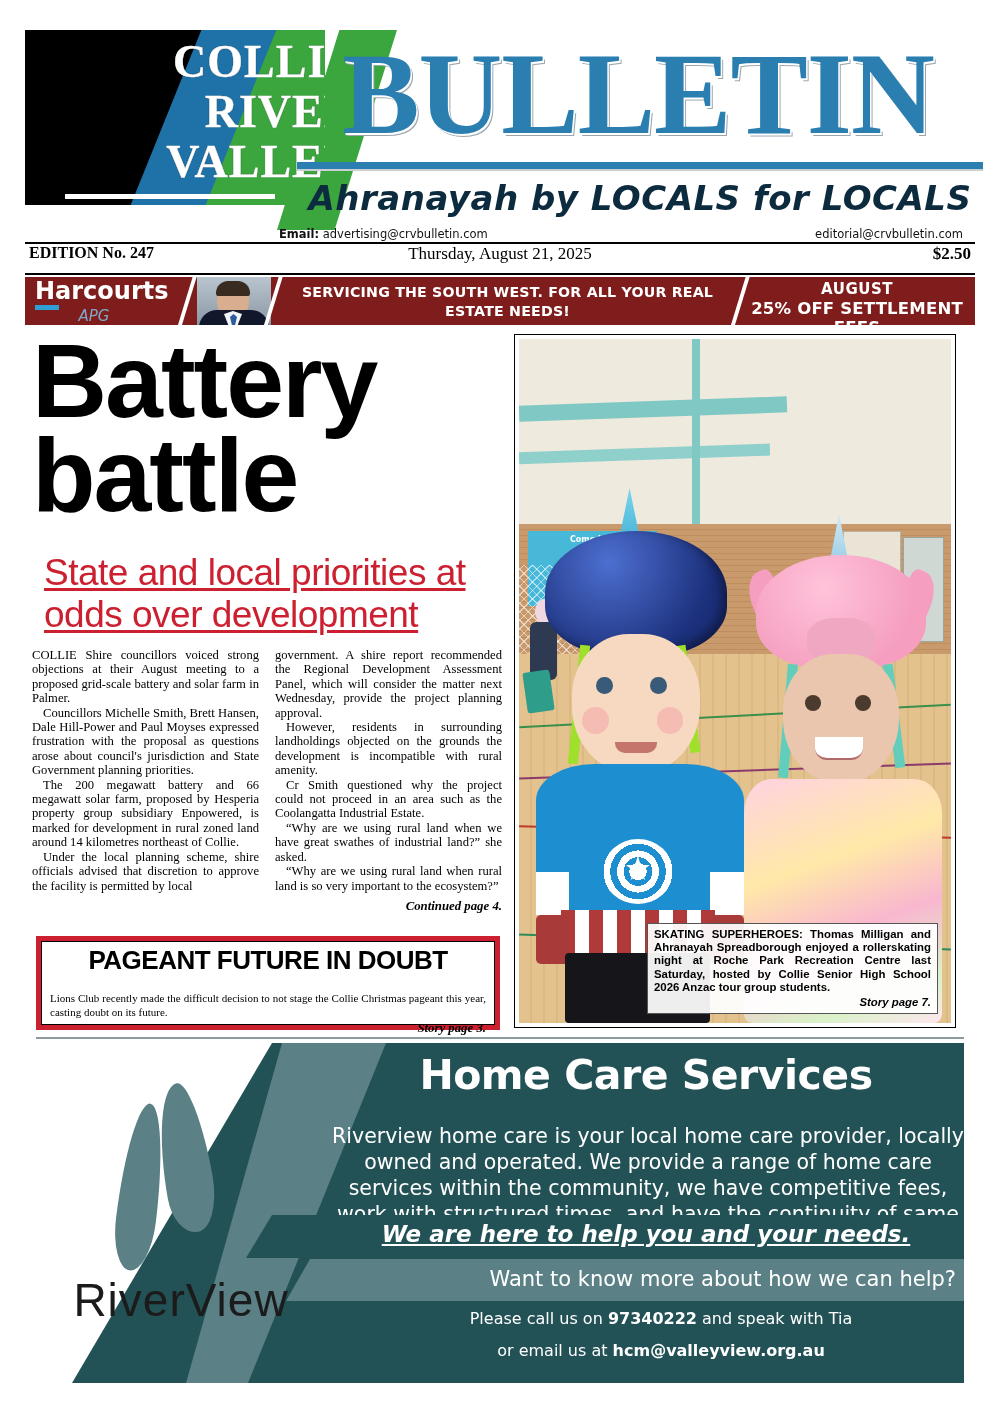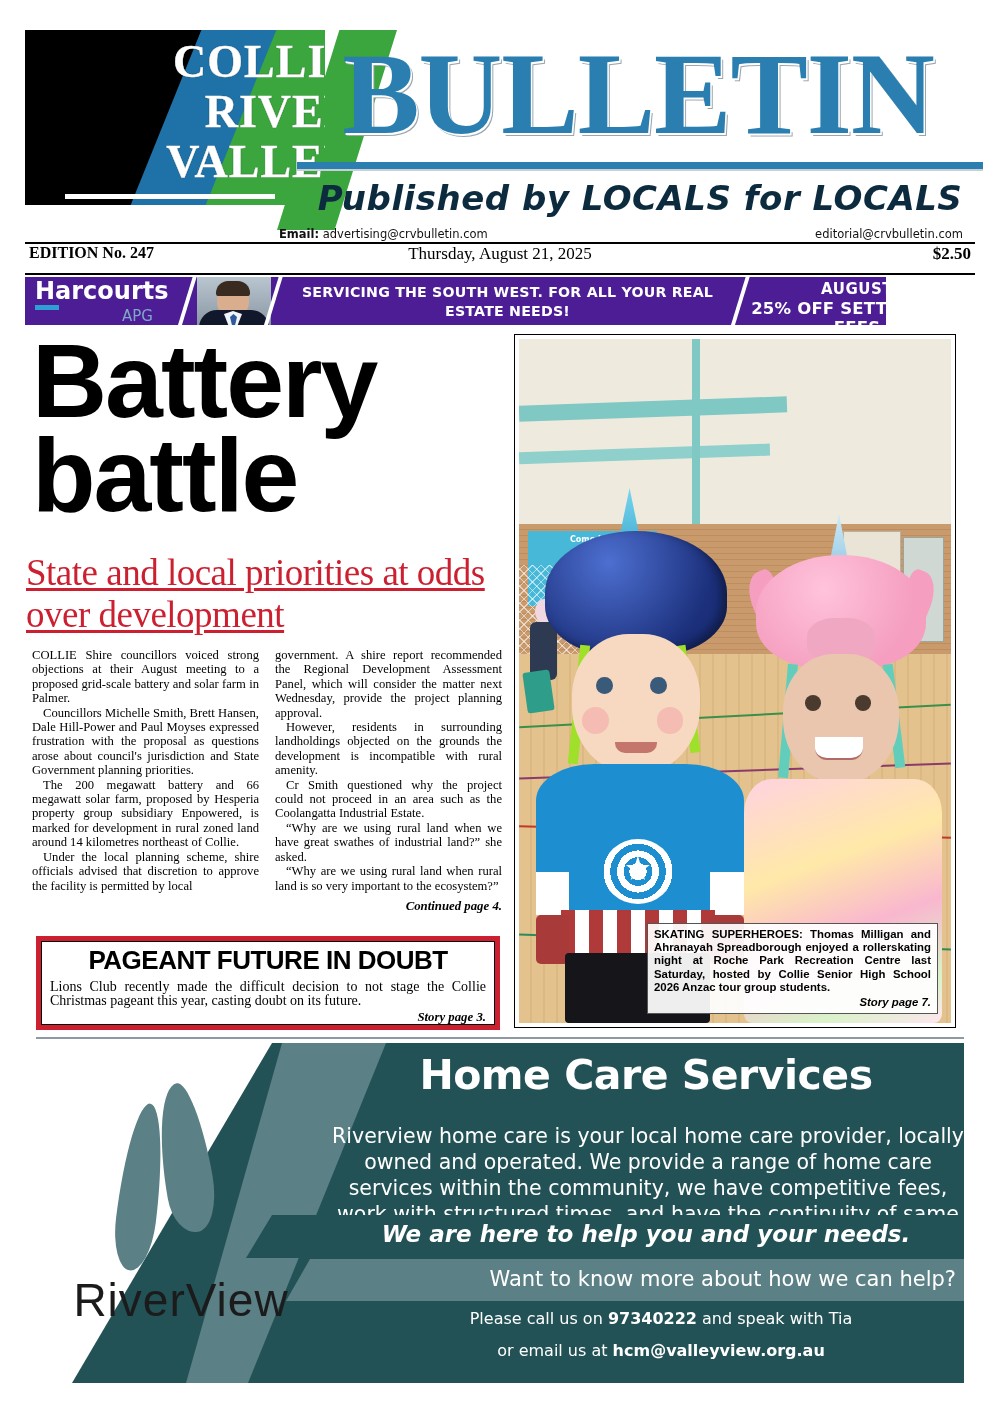--- a/index.html
+++ b/index.html
@@ -72,28 +72,28 @@
     position:absolute;left:25px;top:242px;width:950px;height:29px;
     border-top:2.5px solid #000;border-bottom:2.5px solid #000;
     display:flex;align-items:flex-start;
   }
   .edbar .ed{font-weight:bold;font-size:16px;padding-left:4px;width:240px;}
   .edbar .dt{flex:1;text-align:center;font-size:17px;}
   .edbar .pr{width:240px;text-align:right;font-weight:bold;font-size:17px;padding-right:4px;}
 
   
   .harc{
-    position:absolute;left:25px;top:277px;width:861px;height:48px;
-    background:#4c1d95;overflow:hidden;
+    position:absolute;left:25px;top:277px;width:950px;height:48px;
+    background:#7f1d1d;overflow:hidden;
     font-family:"DejaVu Sans", sans-serif;color:#fff;
   }
   .harc .logo{position:absolute;left:10px;top:2px;width:145px;}
   .harc .logo .h1{font-size:24px;font-weight:bold;line-height:25px;}
   .harc .logo .bar{width:24px;height:5px;background:#2e9ed4;margin-top:1px;}
-  .harc .logo .h2{font-size:15px;color:#7fa8c6;text-align:right;width:118px;margin-top:-3px;}
+  .harc .logo .h2{font-size:15px;color:#7fa8c6;text-align:center;width:118px;margin-top:-3px;font-style:italic;}
   .harc .slash1{position:absolute;left:160px;top:-8px;width:4px;height:66px;background:#fff;transform:skewX(-17deg);}
   .harc .slash2{position:absolute;left:246px;top:-8px;width:4px;height:66px;background:#fff;transform:skewX(-17deg);}
   .harc .slash3{position:absolute;left:713px;top:-8px;width:4px;height:66px;background:#fff;transform:skewX(-17deg);}
   .harc .portrait{
     position:absolute;left:172px;top:0;width:74px;height:48px;overflow:hidden;
     background:linear-gradient(#b9c5cf,#8b98a4);
   }
   .harc .portrait .head{position:absolute;left:20px;top:7px;width:32px;height:33px;border-radius:50% 50% 45% 45%;background:#d9ae8e;}
   .harc .portrait .hair{position:absolute;left:19px;top:4px;width:34px;height:15px;border-radius:17px 17px 4px 4px;background:#3a2b21;}
   .harc .portrait .body{position:absolute;left:2px;top:33px;width:70px;height:18px;background:#12182b;border-radius:22px 22px 0 0;}
@@ -109,22 +109,22 @@
   .harc .promo .p1{font-size:15px;font-weight:bold;letter-spacing:0.5px;}
   .harc .promo .p2{font-size:16.5px;font-weight:bold;letter-spacing:0.2px;margin-top:1px;}
 
   
   .headline{
     position:absolute;left:32px;top:334px;width:470px;
     font-family:"Liberation Sans", sans-serif;font-weight:bold;
     font-size:104px;line-height:94px;color:#000;letter-spacing:-2px;
   }
   .subhead{
-    position:absolute;left:26px;top:552px;width:470px;
-    font-family:Liberation Serif, serif;
+    position:absolute;left:44px;top:552px;width:470px;
+    font-family:Liberation Sans, sans-serif;
     font-size:37px;line-height:42px;color:#cc2030;
     text-decoration:underline;text-underline-offset:3px;
     letter-spacing:-0.5px;
   }
 
   
   .story{position:absolute;left:32px;top:648px;width:470px;display:flex;gap:16px;}
   .col{width:227px;font-size:12.6px;line-height:14.4px;text-align:justify;}
   .col p{margin:0;text-indent:11px;}
   .col p.first{text-indent:0;}
@@ -136,21 +136,21 @@
   
   .pageant{
     position:absolute;left:36px;top:936px;width:464px;height:94px;
     border:5px solid #cc2030;background:#fff;box-sizing:border-box;
   }
   .pageant .inner{border:1px solid #000;height:100%;box-sizing:border-box;padding:4px 8px 0 8px;}
   .pageant h2{
     margin:0;font-family:"Liberation Sans", sans-serif;font-weight:bold;
     font-size:26px;line-height:29px;text-align:center;letter-spacing:-0.5px;
   }
-  .pageant .txt{font-size:14px;line-height:14.2px;text-align:justify;margin-top:5px;}
+  .pageant .txt{font-size:11px;line-height:14.2px;text-align:justify;margin-top:16px;}
   .pageant .sp{text-align:right;font-weight:bold;font-style:italic;font-size:12.8px;margin-top:2px;}
 
   
   .photobox{
     position:absolute;left:514px;top:334px;width:442px;height:694px;
     border:1.5px solid #000;background:#fff;box-sizing:border-box;padding:4px;
   }
   .photo{
     position:relative;width:100%;height:100%;overflow:hidden;
     background:linear-gradient(#efe7d0 0%,#efe7d0 28%,#d8b98c 28%,#d8b98c 46%,#e8cc9b 46%,#e8cc9b 100%);
@@ -269,21 +269,21 @@
   .rv-body{
     position:absolute;left:296px;top:80px;width:632px;text-align:center;
     color:#fff;font-size:20.5px;line-height:26px;
   }
   .rv-strip-a{
     position:absolute;left:210px;top:172px;width:718px;height:43px;background:#235256;
     clip-path:polygon(26px 0,718px 0,718px 43px,0 43px);
   }
   .rv-italic{
     position:absolute;left:300px;top:178px;width:620px;text-align:center;
-    color:#fff;font-size:23px;font-style:italic;font-weight:bold;
+    color:#fff;font-size:23px;font-style:italic;font-weight:bold;text-decoration:underline;
   }
   .rv-strip-b{
     position:absolute;left:250px;top:216px;width:678px;height:42px;background:#5b8085;
     clip-path:polygon(24px 0,678px 0,678px 42px,0 42px);
   }
   .rv-ask{
     position:absolute;left:300px;top:224px;width:620px;text-align:right;
     color:#fff;font-size:21px;
   }
   .rv-strip-c{
@@ -310,21 +310,21 @@
       <div class="words">
         <div>COLLIE</div>
         <div>RIVER</div>
         <div>VALLEY</div>
       </div>
       <div class="underbar"></div>
     </div>
 
     <div class="mh-bulletin">BULLETIN</div>
     <div class="mh-rule"></div>
-    <div class="mh-tag">Published by LOCALS for LOCALS</div>
+    <div class="mh-tag">Ahranayah by LOCALS for LOCALS</div>
     <div class="mh-email-l">
       <b>Email:</b>
       <span>advertising@crvbulletin.com</span>
     </div>
     <div class="mh-email-r">editorial@crvbulletin.com</div>
   </div>
 
   <div class="edbar">
     <div class="ed">EDITION No. 247</div>
     <div class="dt">Thursday, August 21, 2025</div>

